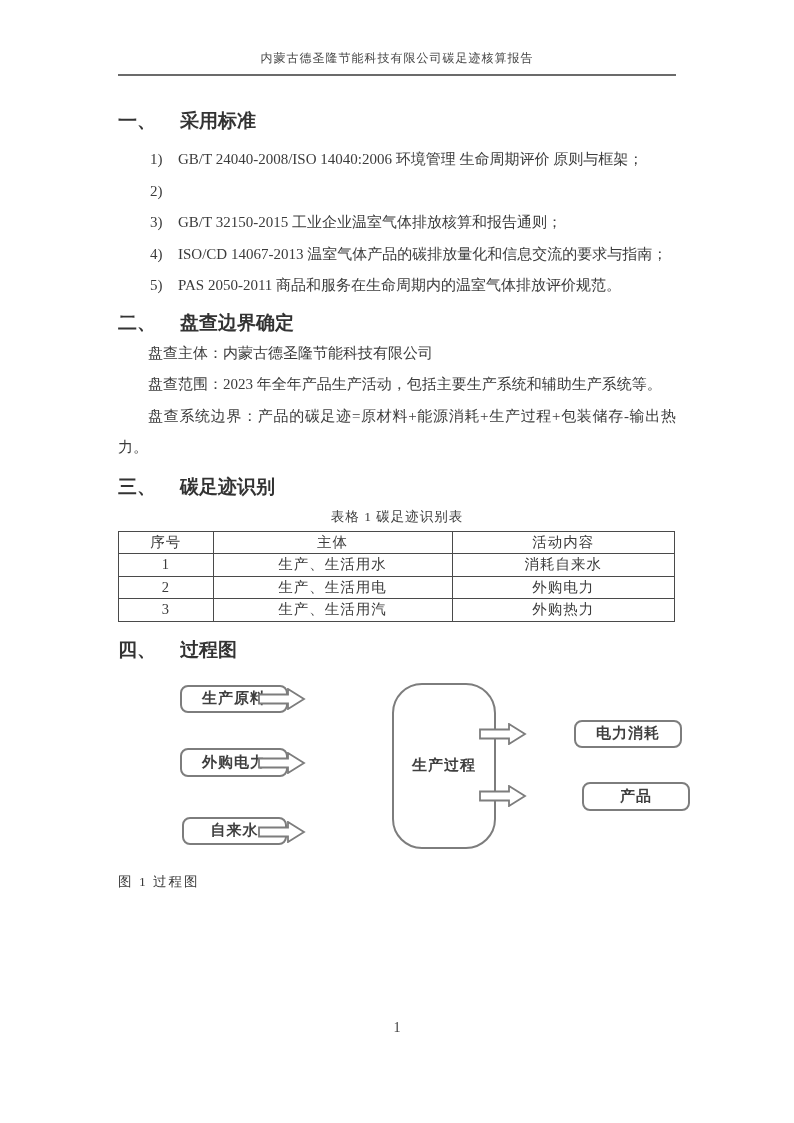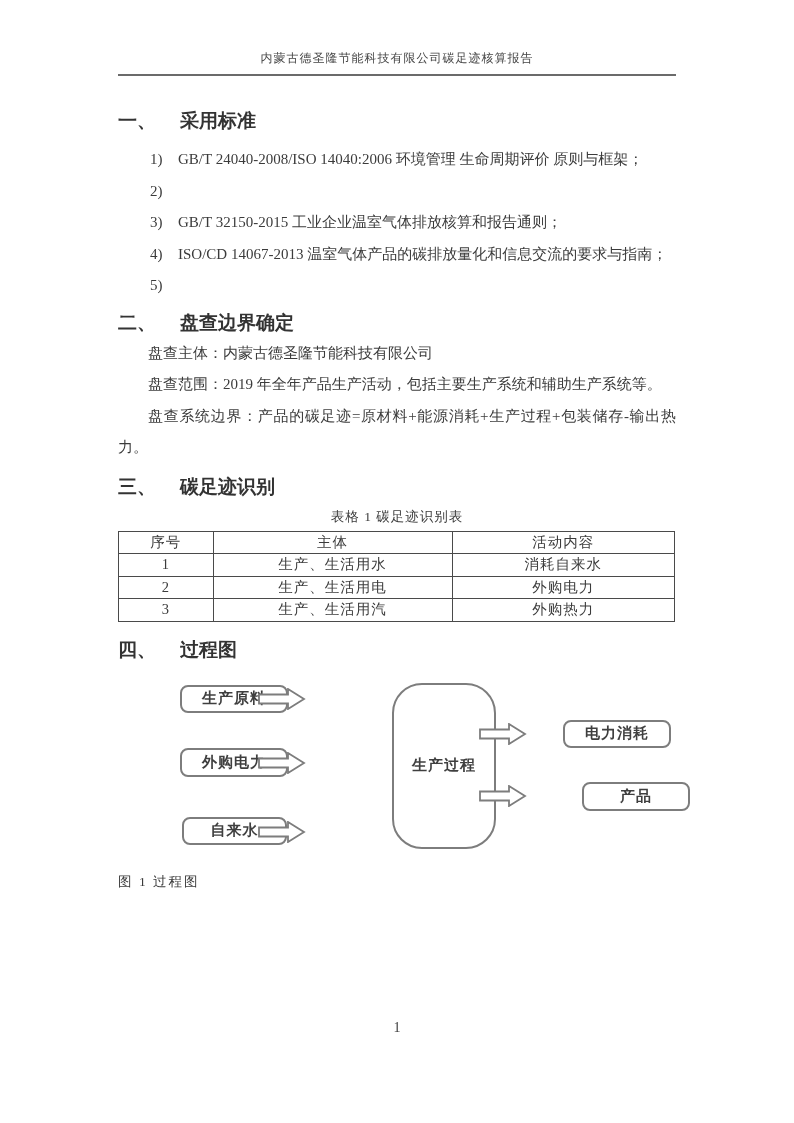--- a/index.html
+++ b/index.html
@@ -113,30 +113,31 @@
       <div class="std-item">
         <span class="std-marker">3)</span>
         <span class="std-text">GB/T 32150-2015 工业企业温室气体排放核算和报告通则；</span>
       </div>
       <div class="std-item">
         <span class="std-marker">4)</span>
         <span class="std-text">ISO/CD 14067-2013 温室气体产品的碳排放量化和信息交流的要求与指南；</span>
       </div>
       <div class="std-item">
         <span class="std-marker">5)</span>
+        <span class="std-text">PAS 2050-2011 商品和服务在生命周期内的温室气体排放评价规范。</span>
       </div>
     </div>
 
     <div class="h-sans h2-m">
       <span class="h-num">二、</span>
       <span>盘查边界确定</span>
     </div>
 
     <p class="para">盘查主体：内蒙古德圣隆节能科技有限公司</p>
-    <p class="para">盘查范围：2019 年全年产品生产活动，包括主要生产系统和辅助生产系统等。</p>
+    <p class="para">盘查范围：2023 年全年产品生产活动，包括主要生产系统和辅助生产系统等。</p>
     <p class="para">盘查系统边界：产品的碳足迹=原材料+能源消耗+生产过程+包装储存-输出热力。</p>
 
     <div class="h-serif h3-m">
       <span class="h-num">三、</span>
       <span>碳足迹识别</span>
     </div>
 
     <div class="tbl-caption">表格 1 碳足迹识别表</div>
 
     <table class="id-table">
@@ -187,21 +188,21 @@
 
       <div class="d-box d-center" style="left:234px; top:8px; width:104px; height:166px;">生产过程</div>
 
       <svg class="d-arrow" style="left:361px; top:48px;" viewBox="0 0 48 22">
         <polygon points="1,6.5 30,6.5 30,1 46,11 30,21 30,15.5 1,15.5" fill="#ffffff" stroke="#7d7d7d" stroke-width="1.8"></polygon>
       </svg>
       <svg class="d-arrow" style="left:361px; top:110px;" viewBox="0 0 48 22">
         <polygon points="1,6.5 30,6.5 30,1 46,11 30,21 30,15.5 1,15.5" fill="#ffffff" stroke="#7d7d7d" stroke-width="1.8"></polygon>
       </svg>
 
-      <div class="d-box" style="left:405px; top:45px; width:108px; height:28px;">电力消耗</div>
+      <div class="d-box" style="left:416px; top:45px; width:108px; height:28px;">电力消耗</div>
       <div class="d-box" style="left:424px; top:107px; width:108px; height:29px;">产品</div>
     </div>
 
     <div class="fig-caption">图 1 过程图</div>
   </div>
 
   <div class="page-number">1</div>
 </div>
 
 </body></html>

